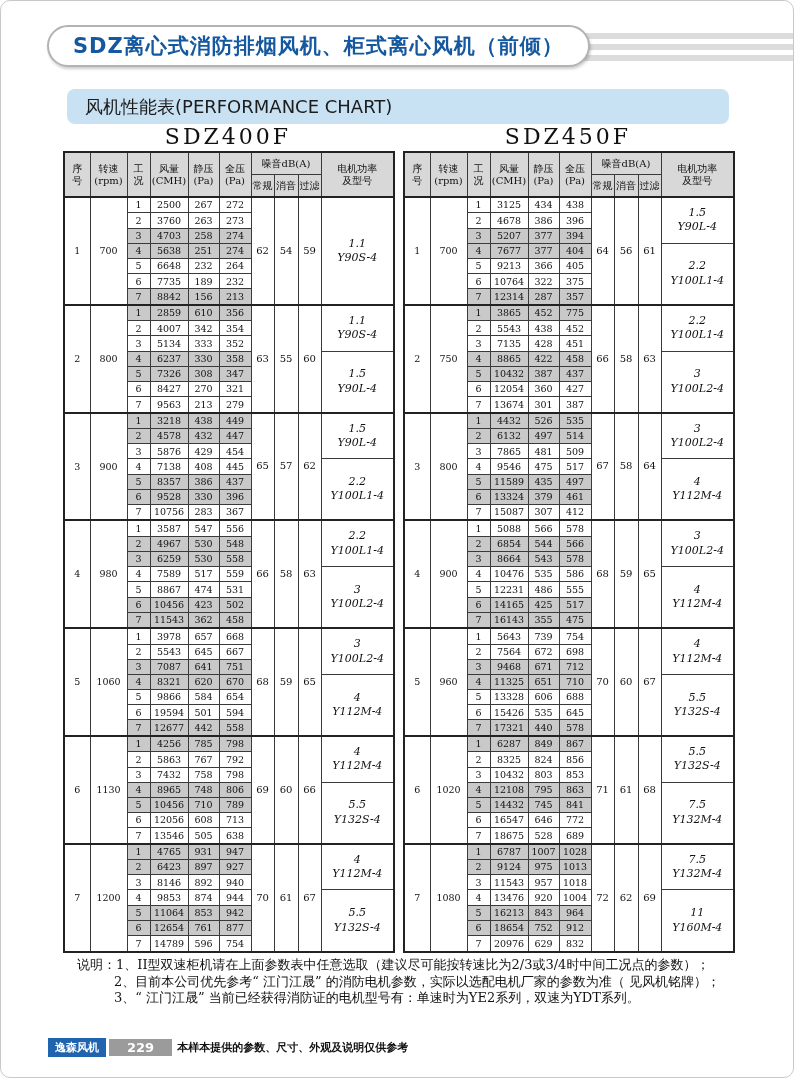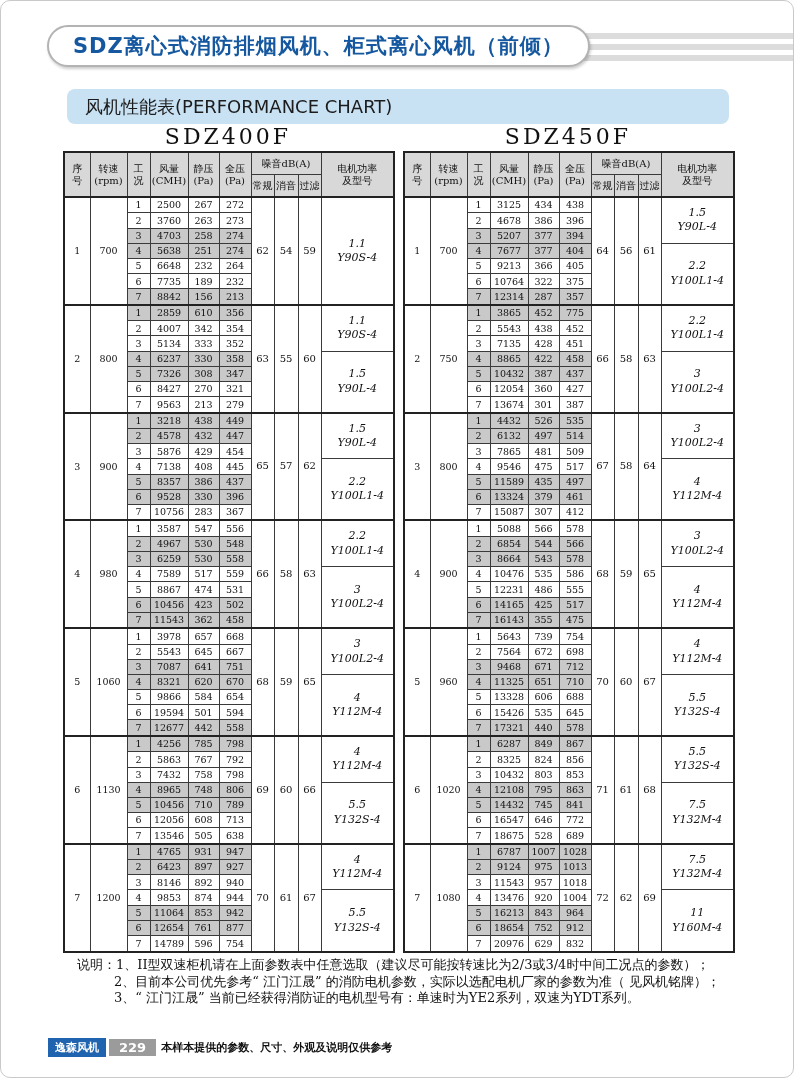--- a/index.html
+++ b/index.html
@@ -28,21 +28,21 @@
   .perf tr.grp-start td{border-top:2px solid #222;}
   .perf td.motor-cell{font-size:11px;line-height:1.3;font-style:italic;}
   .perf td.noise-cell{font-size:10px;}
   
   .notes{position:absolute;left:64px;top:956px;width:672px;font-family:"DejaVu Serif",serif;
         font-size:13px;line-height:16.5px;color:#111;margin-left:12px;}
   .note-rest{padding-left:37px;}
   
   .footer{position:absolute;left:40px;top:1037px;display:flex;align-items:center;margin-left:7px;}
   .brand-badge{background:#2063ae;color:#fff;font-weight:bold;font-size:11px;padding:2px 7px;}
-  .page-badge{background:#9b9b9b;color:#fff;font-weight:bold;font-size:13px;padding:1px 10px;margin-left:3px;}
+  .page-badge{background:#9b9b9b;color:#fff;font-weight:bold;font-size:13px;padding:1px 18px;margin-left:3px;}
   .disclaimer{font-weight:bold;color:#111;font-size:11px;margin-left:5px;}
 </style>
 </head>
 <body>
 
 <div class="page">
 
   <div class="stripe" style="top:32px"></div>
   <div class="stripe" style="top:43px"></div>
   <div class="stripe" style="top:54px"></div>

